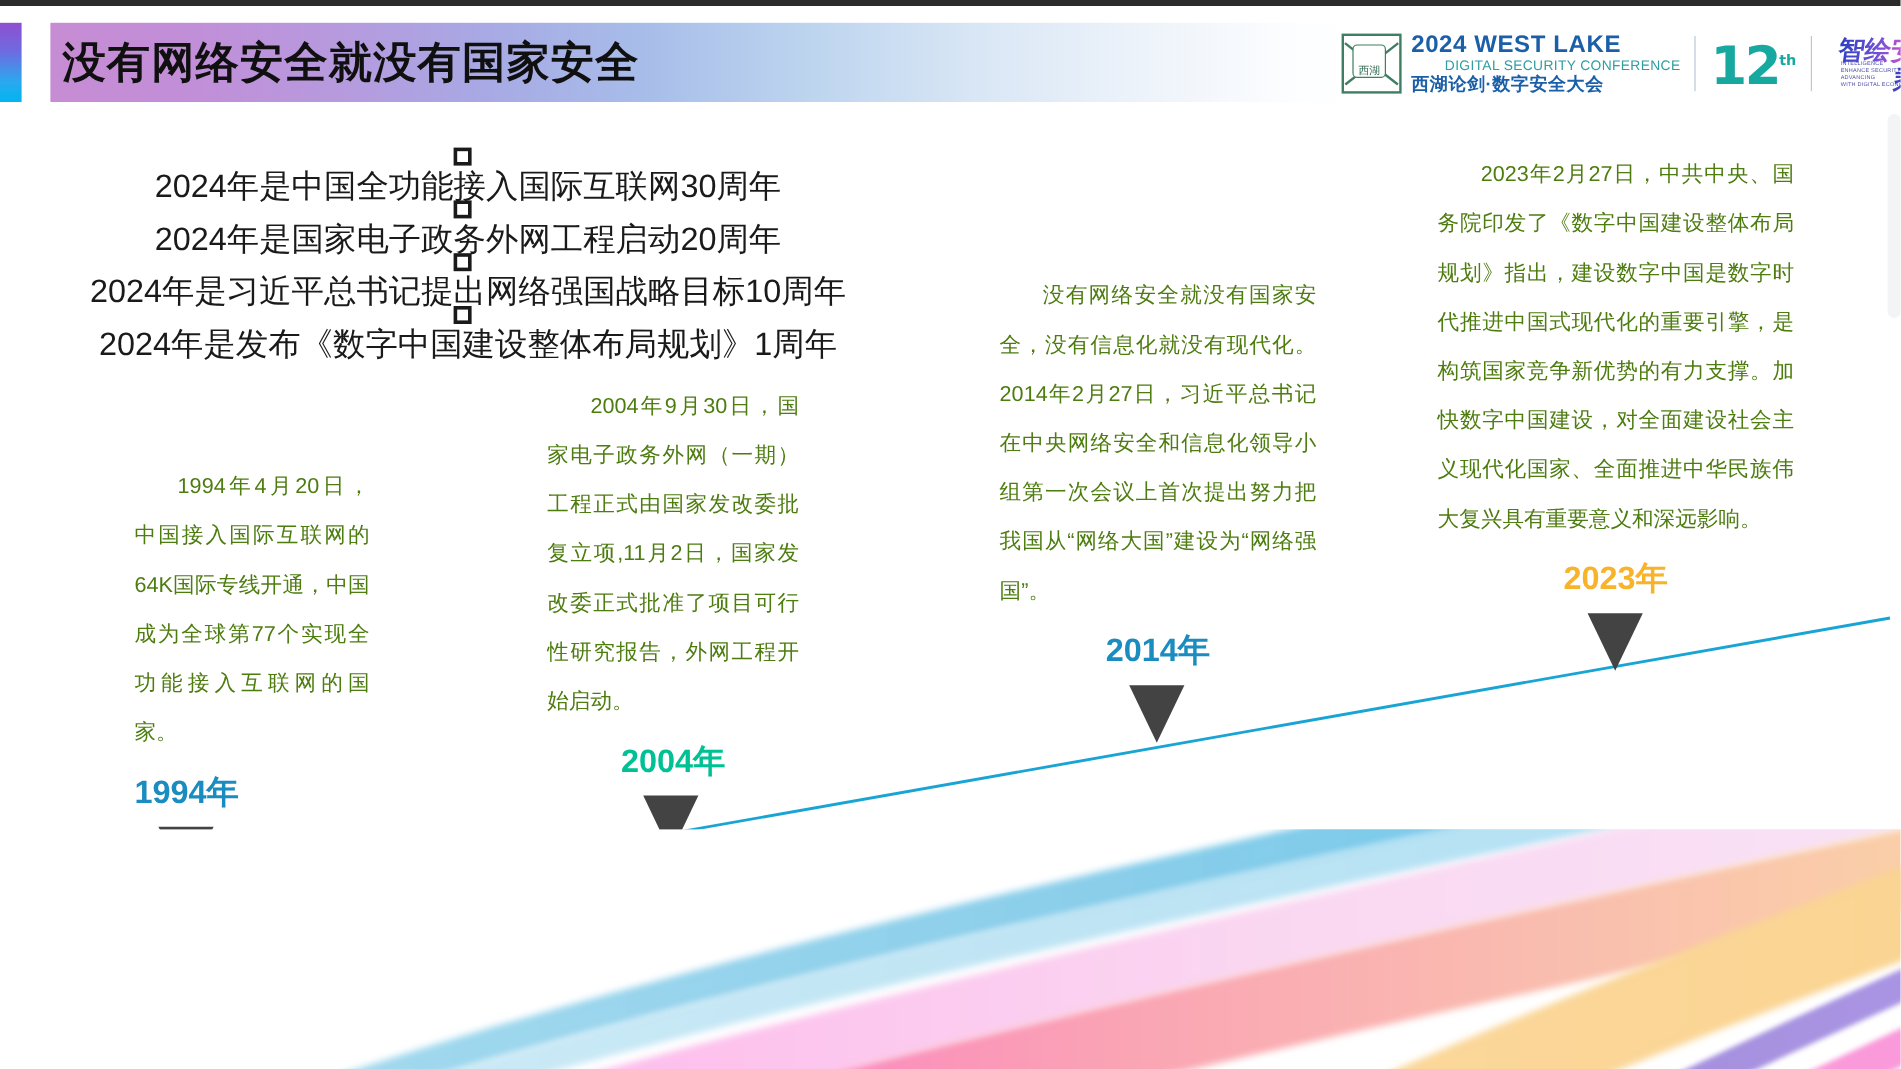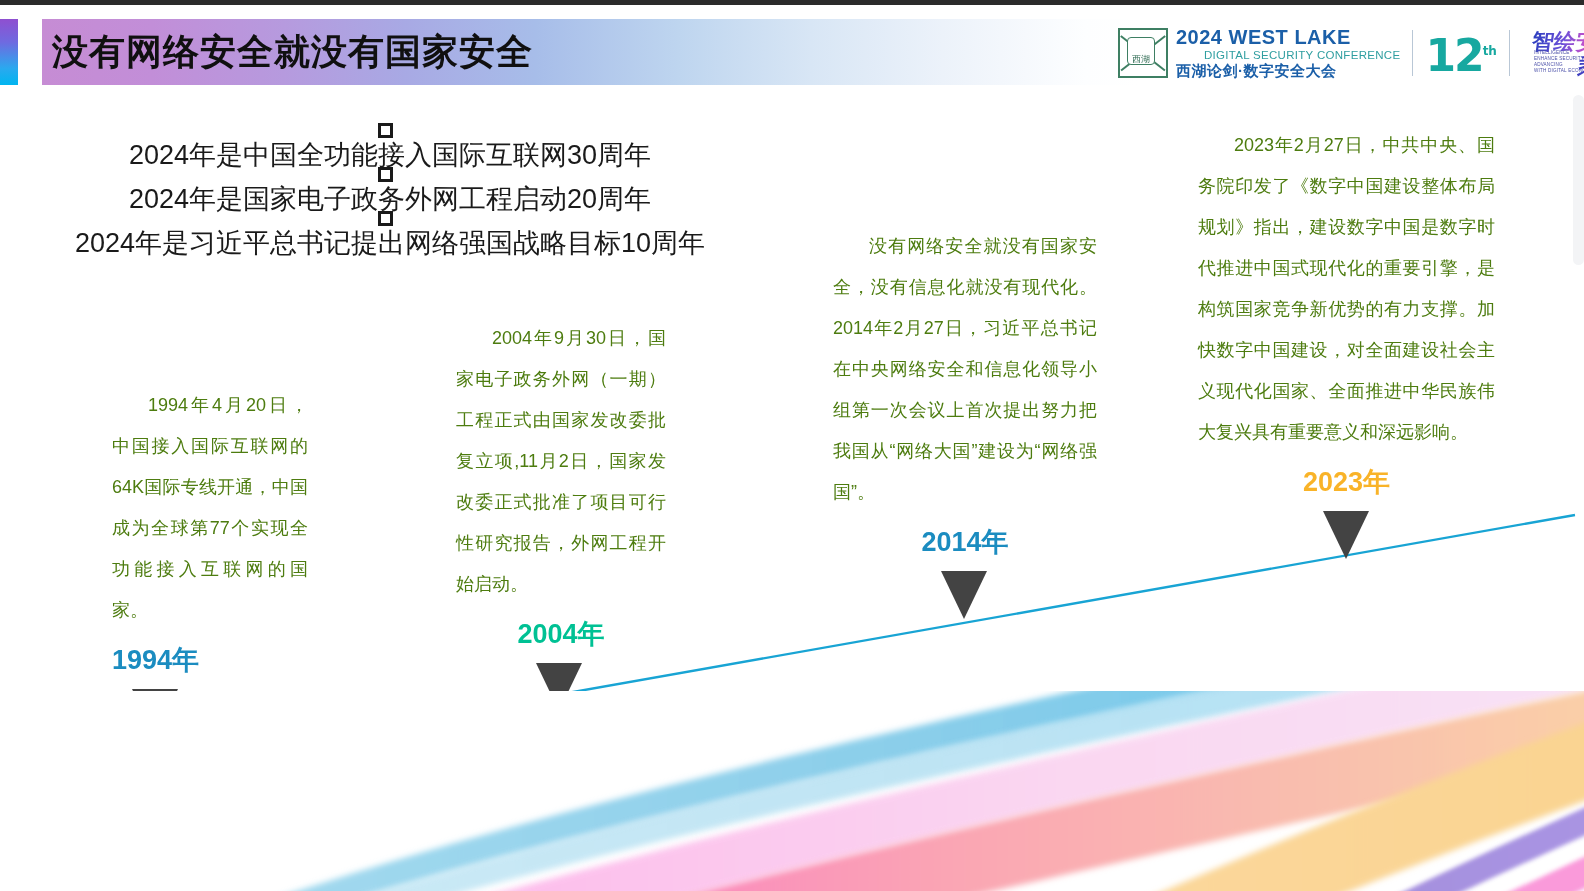--- a/index.html
+++ b/index.html
@@ -256,20 +256,24 @@
       <span class="bullet-text">2024年是中国全功能接入国际互联网30周年</span>
     </div>
     <div class="bullet-row">
       <span class="bullet-mark"></span>
       <span class="bullet-text">2024年是国家电子政务外网工程启动20周年</span>
     </div>
     <div class="bullet-row">
       <span class="bullet-mark"></span>
       <span class="bullet-text">2024年是习近平总书记提出网络强国战略目标10周年</span>
     </div>
+    <div class="bullet-row">
+      <span class="bullet-mark"></span>
+      <span class="bullet-text">2024年是发布《数字中国建设整体布局规划》1周年</span>
+    </div>
   </div>
 
   <svg class="tl-line" viewBox="0 0 1584 891" preserveAspectRatio="none">
     <line x1="120" y1="772" x2="1575" y2="515" stroke="#18a4d4" stroke-width="2.4"></line>
   </svg>
 
   <div class="tl-col" style="left:112px; top:385px; width:196px;">
     <div class="tl-body">1994年4月20日，中国接入国际互联网的64K国际专线开通，中国成为全球第77个实现全功能接入互联网的国家。</div>
     <div class="tl-year" style="color:#1b8cc0;">1994年</div>
     <div class="tl-marker" style="margin-left:20px;"></div>

